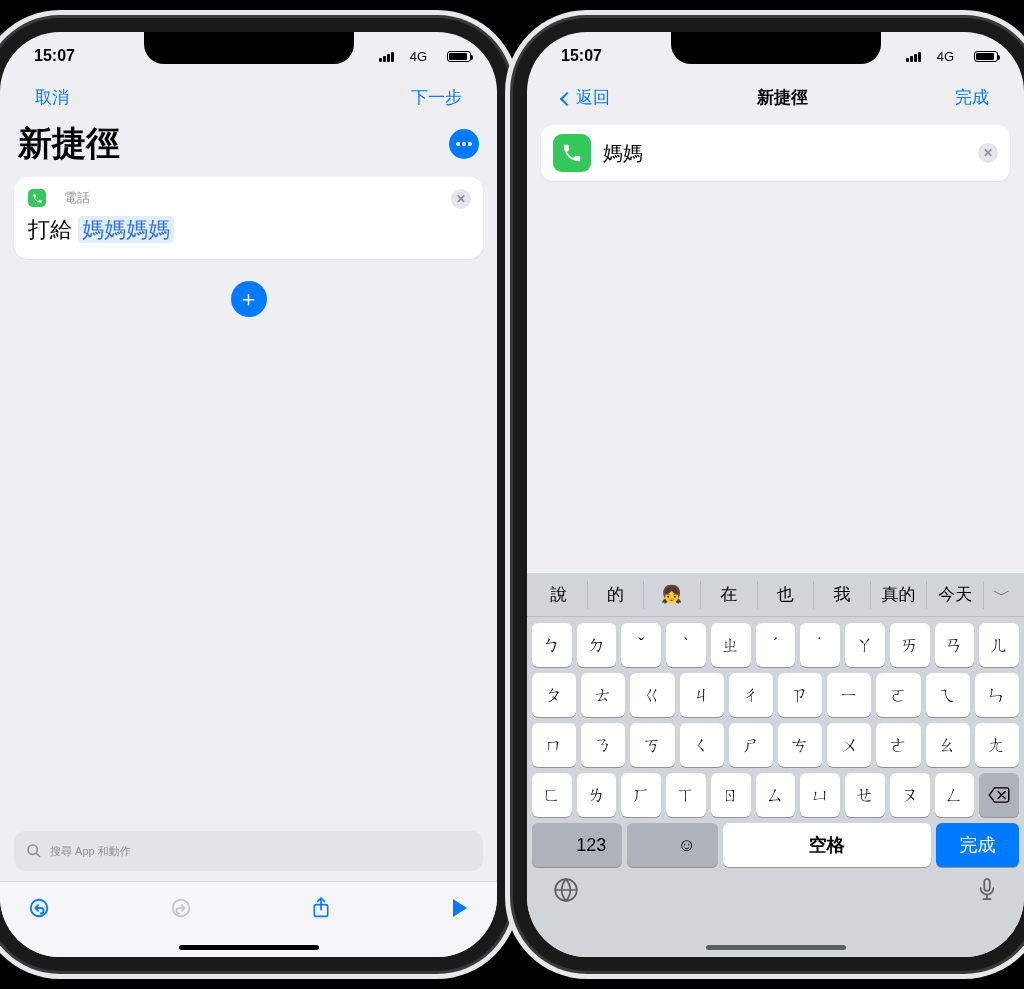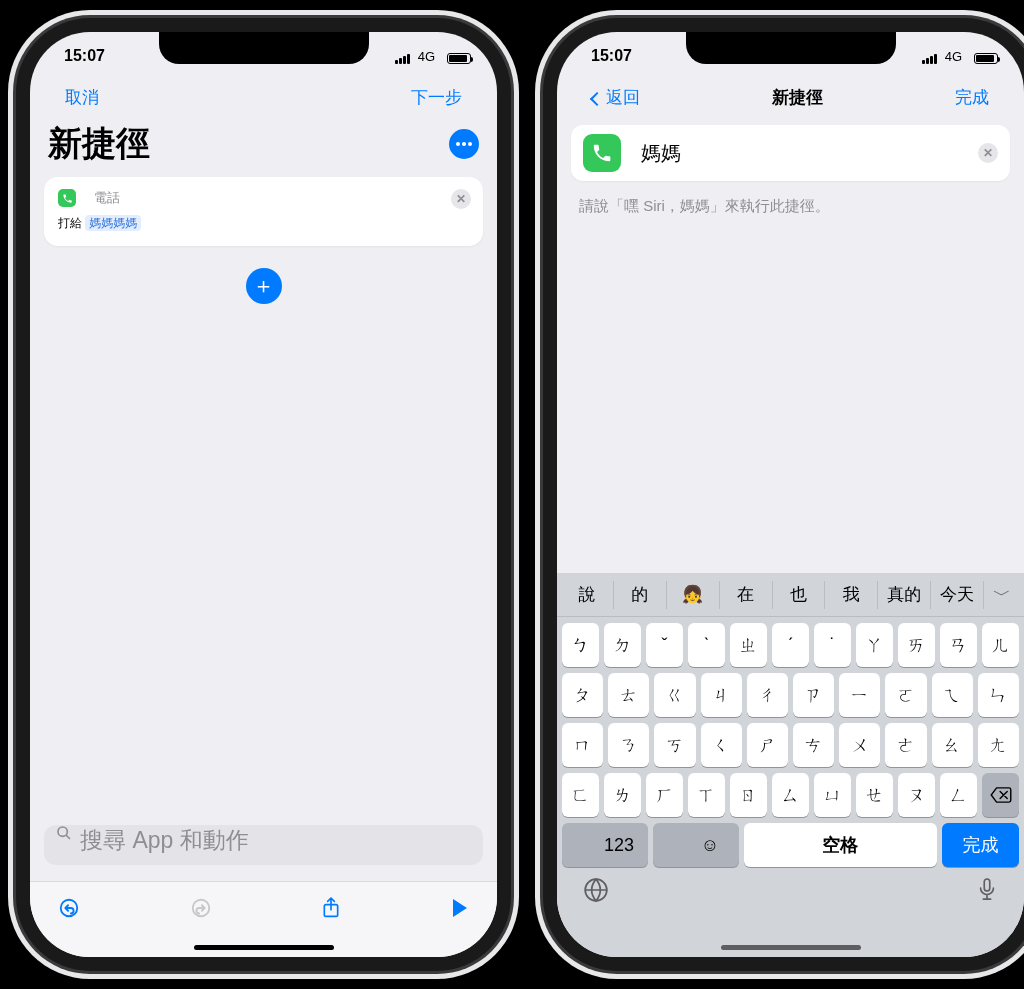--- a/index.html
+++ b/index.html
@@ -24,21 +24,20 @@
     width: 514px;
     height: 925px;
     background: #efeff3;
     border-radius: 60px;
     box-shadow:
       0 0 0 14px #1a1a1a,
       0 0 0 17px #3a3a3a,
       0 0 0 22px #e8e8ea;
     position: relative;
     overflow: hidden;
-    margin-left: 30px;
   }
   .notch {
     position: absolute;
     top: 0;
     left: 50%;
     transform: translateX(-50%);
     width: 210px;
     height: 32px;
     background: #000;
     border-bottom-left-radius: 20px;
@@ -50,21 +49,21 @@
     display: flex;
     justify-content: space-between;
     align-items: center;
     padding: 0 26px 0 34px;
     font-size: 16px;
     font-weight: 600;
     color: #000;
     position: relative;
     z-index: 10;
   }
-  .status-right { display: flex; align-items: flex-end; gap: 6px; font-size: 13px; }
+  .status-right { display: flex; align-items: center; gap: 14px; font-size: 13px; }
   .battery {
     width: 24px; height: 11px;
     border: 1px solid #000; border-radius: 3px;
     position: relative; margin-left: 4px;
     display:inline-block;
   }
   .battery::after {
     content:""; position:absolute; right:-3px; top:3px;
     width:2px; height:5px; background:#000; border-radius:0 2px 2px 0;
   }
@@ -109,35 +108,35 @@
     color:#fff; font-size:11px;
   }
   .phone-icon.big { width:38px; height:38px; border-radius:9px; font-size:22px; }
   .card-app { font-size:13px; color:#8e8e93; }
   .card-close {
     position:absolute; right:12px; top:12px;
     width:20px; height:20px; border-radius:50%;
     background:#e5e5ea; display:flex; justify-content:center; align-items:center;
     color:#8e8e93; font-size:12px; font-weight:700;
   }
-  .card-body { margin-top:8px; font-size:12px; color:#000; }
+  .card-body { margin-top:8px; font-size:22px; color:#000; }
   .highlight { background:#e2edff; color:#3073d9; border-radius:4px; padding:1px 4px; }
 
   .plus-btn {
     width:36px; height:36px; border-radius:50%;
     background:#007aff; color:#fff;
     display:flex; justify-content:center; align-items:center;
     margin:22px auto 0; font-size:22px; font-weight:300;
   }
 
   .search-bar {
-    position:absolute; bottom:92px; left:14px; right:14px;
+    position:absolute; bottom:86px; left:14px; right:14px;
     background:#e4e4e8; border-radius:12px; height:40px;
-    display:flex; align-items:flex-start; padding:0 12px;
-    color:#8e8e93; font-size:23px; gap:8px;
+    display:flex; align-items:center; padding:0 12px;
+    color:#8e8e93; font-size:11px; gap:8px;
   }
 
   .toolbar {
     position:absolute; bottom:0; left:0; right:0;
     height:76px; background:#f6f6f8;
     border-top:1px solid #d9d9de;
     display:flex; align-items:center; justify-content:space-between;
     padding: 0 28px 18px;
     color:#007aff; font-size:20px;
   }
@@ -146,21 +145,21 @@
   .home-indicator {
     position:absolute; bottom:7px; left:50%; transform:translateX(-50%);
     width:140px; height:5px; border-radius:3px; background:#000;
   }
   .home-indicator.light { background:#5e5e60; }
 
   
   .input-row {
     margin:8px 14px 0;
     background:#fff; border-radius:12px; height:56px;
-    display:flex; align-items:center; padding:0 12px; gap:20px;
+    display:flex; align-items:center; padding:0 12px; gap:12px;
     position:relative;
     box-shadow: 0 1px 2px rgba(0,0,0,0.05);
   }
   .input-text { font-size:20px; color:#000; flex:1; }
   .hint {
     margin:16px 22px 0; font-size:15px; color:#8e8e93;
   }
 
   
   .keyboard {
@@ -331,21 +330,20 @@
     <div class="input-row">
       <span class="phone-icon big">
         <svg viewBox="0 0 24 24" width="22" height="22" fill="#fff">
             <path d="M6.6 10.8c1.4 2.8 3.8 5.1 6.6 6.6l2.2-2.2c.3-.3.7-.4 1-.2 1.2.4 2.4.6 3.7.6.6 0 1 .4 1 1V20c0 .6-.4 1-1 1C10.6 21 3 13.4 3 4c0-.6.4-1 1-1h3.4c.6 0 1 .4 1 1 0 1.3.2 2.5.6 3.7.1.4 0 .8-.2 1l-2.2 2.1z"></path>
           </svg>
       </span>
       <span class="input-text">媽媽</span>
       <div class="card-close" style="position:static;">✕</div>
     </div>
 
-    <div class="hint">請說「嘿 Siri，媽媽」來執行此捷徑。</div>
 
     <div class="keyboard">
       <div class="candidates" id="cand-row">
 
       <span class="cand">說</span>
           <span class="cand">的</span>
           <span class="cand">👧</span>
           <span class="cand">在</span>
           <span class="cand">也</span>
           <span class="cand">我</span>

